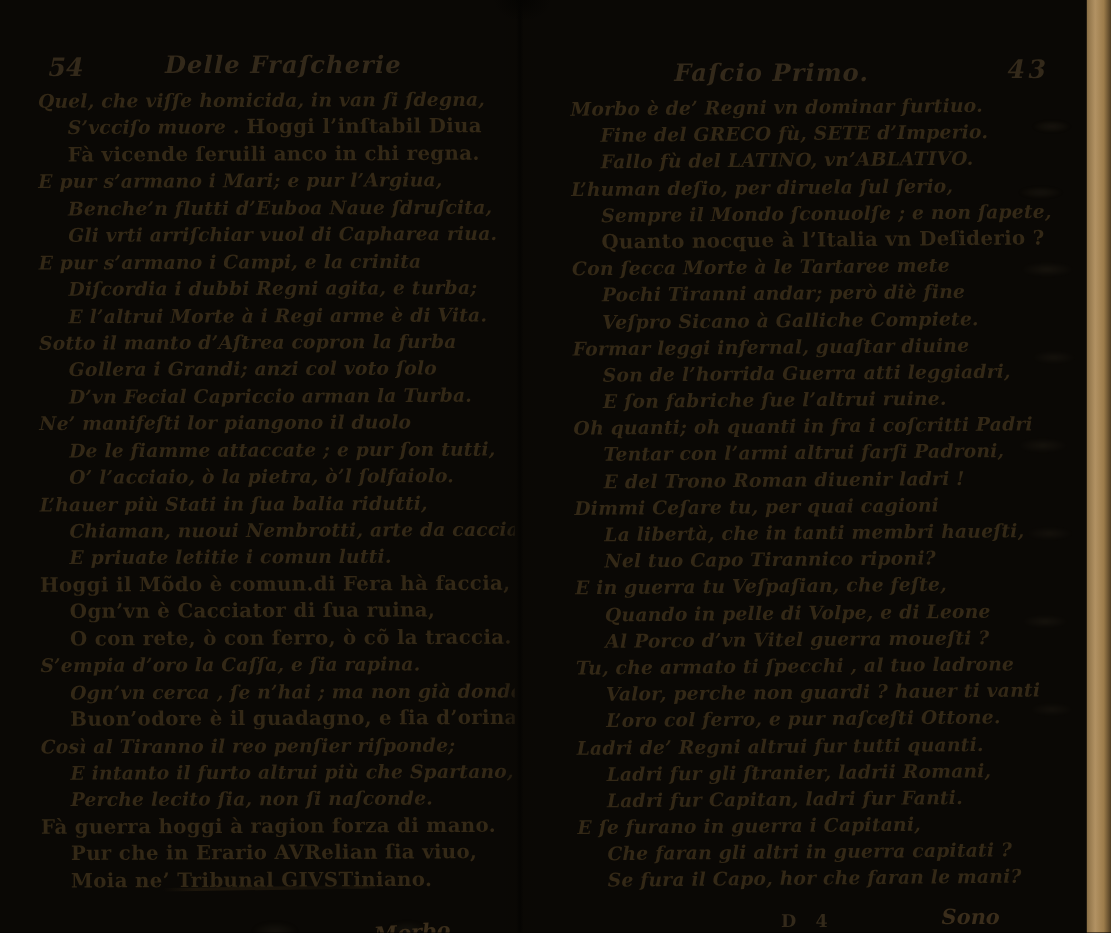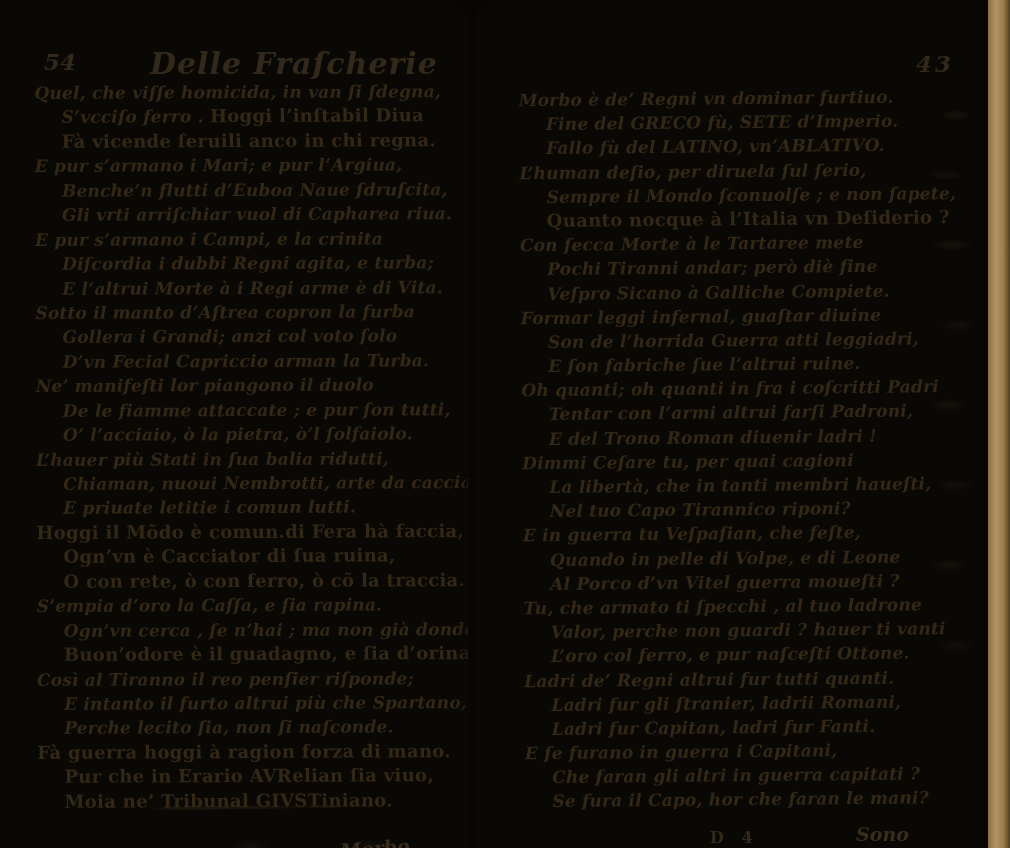--- a/index.html
+++ b/index.html
@@ -51,21 +51,21 @@
   }
   
   .pageno{
     position:absolute;top:10px;
     font-size:23px;font-weight:bold;font-style:italic;color:#33291a;
   }
   .pageno-left{left:44px;}
   .pageno-right{left:438px;letter-spacing:3px;}
   .running{
     position:absolute;top:8px;
-    font-size:30px;font-weight:bold;font-style:italic;color:#33291a;
+    font-size:22px;font-weight:bold;font-style:italic;color:#33291a;
     letter-spacing:1px;white-space:nowrap;
   }
   .running-left{left:150px;}
   .running-right{left:135px;top:14px;}
   
   .poem{position:absolute;color:#332816;white-space:nowrap;}
   .poem-left{left:36px;top:42px;width:425px;transform:rotate(-0.25deg);}
   .poem-right{left:44px;top:46px;width:460px;transform:rotate(-0.55deg);}
   .line{height:24.45px;line-height:24.45px;font-size:17px;}
   .poem-right .line{height:24.2px;line-height:24.2px;}
@@ -112,21 +112,21 @@
 </head>
 <body>
 
 <div class="stage">
 
   <div class="page page-left">
     <span class="pageno pageno-left">54</span>
     <span class="running running-left">Delle Fraſcherie</span>
     <div class="poem poem-left">
         <div class="line"><span class="ital">Quel, che viſſe homicida, in van ſi ſdegna,</span></div>
-        <div class="line ind"><span class="ital">S’vcciſo ferro . </span><span class="rom">Hoggi l’inſtabil Diua</span></div>
+        <div class="line ind"><span class="ital">S’vcciſo muore . </span><span class="rom">Hoggi l’inſtabil Diua</span></div>
         <div class="line ind"><span class="rom">Fà vicende ſeruili anco in chi regna.</span></div>
         <div class="line"><span class="ital">E pur s’armano i Mari; e pur l’Argiua,</span></div>
         <div class="line ind"><span class="ital">Benche’n flutti d’Euboa Naue ſdruſcita,</span></div>
         <div class="line ind"><span class="ital">Gli vrti arriſchiar vuol di Capharea riua.</span></div>
         <div class="line"><span class="ital">E pur s’armano i Campi, e la crinita</span></div>
         <div class="line ind"><span class="ital">Diſcordia i dubbi Regni agita, e turba;</span></div>
         <div class="line ind"><span class="ital">E l’altrui Morte à i Regi arme è di Vita.</span></div>
         <div class="line"><span class="ital">Sotto il manto d’Aſtrea copron la furba</span></div>
         <div class="line ind"><span class="ital">Gollera i Grandi; anzi col voto ſolo</span></div>
         <div class="line ind"><span class="ital">D’vn Fecial Capriccio arman la Turba.</span></div>
@@ -148,20 +148,21 @@
         <div class="line"><span class="rom">Fà guerra hoggi à ragion forza di mano.</span></div>
         <div class="line ind"><span class="rom">Pur che in Erario AVRelian ſia viuo,</span></div>
         <div class="line ind"><span class="rom">Moia ne’ Tribunal GIVSTiniano.</span></div>
       </div>
     <div class="ink-smudge"></div>
     <div class="smudge-blob"></div>
     <span class="catchword catchword-left">Morbo</span>
   </div>
 
   <div class="page page-right">
+    <span class="running running-right">Faſcio Primo.</span>
     <span class="pageno pageno-right">43</span>
     <div class="poem poem-right">
         <div class="line"><span class="ital">Morbo è de’ Regni vn dominar furtiuo.</span></div>
         <div class="line ind"><span class="ital">Fine del GRECO fù, SETE d’Imperio.</span></div>
         <div class="line ind"><span class="ital">Fallo fù del LATINO, vn’ABLATIVO.</span></div>
         <div class="line"><span class="ital">L’human deſio, per diruela ſul ſerio,</span></div>
         <div class="line ind"><span class="ital">Sempre il Mondo ſconuolſe ; e non ſapete,</span></div>
         <div class="line ind"><span class="rom">Quanto nocque à l’Italia vn Deſiderio ?</span></div>
         <div class="line"><span class="ital">Con ſecca Morte à le Tartaree mete</span></div>
         <div class="line ind"><span class="ital">Pochi Tiranni andar; però diè fine</span></div>

